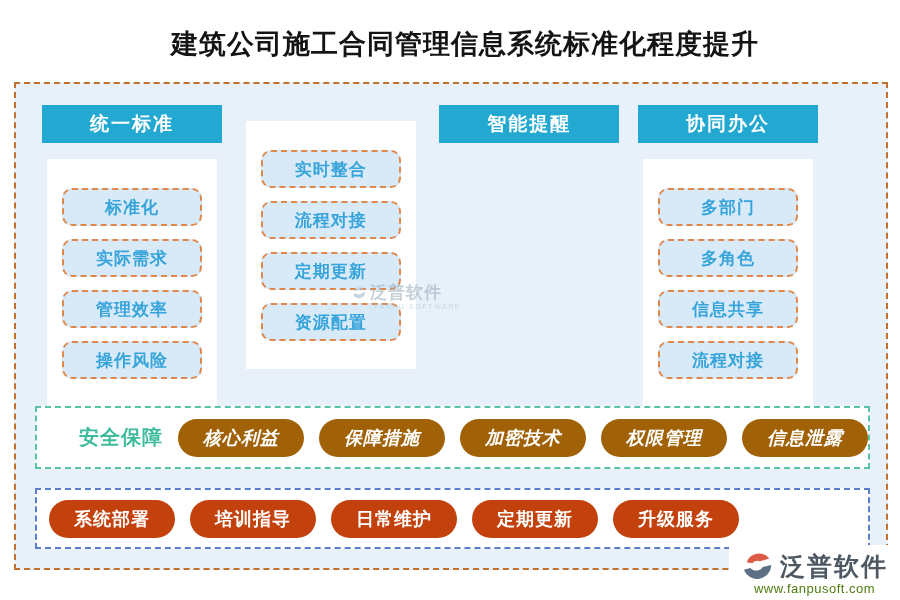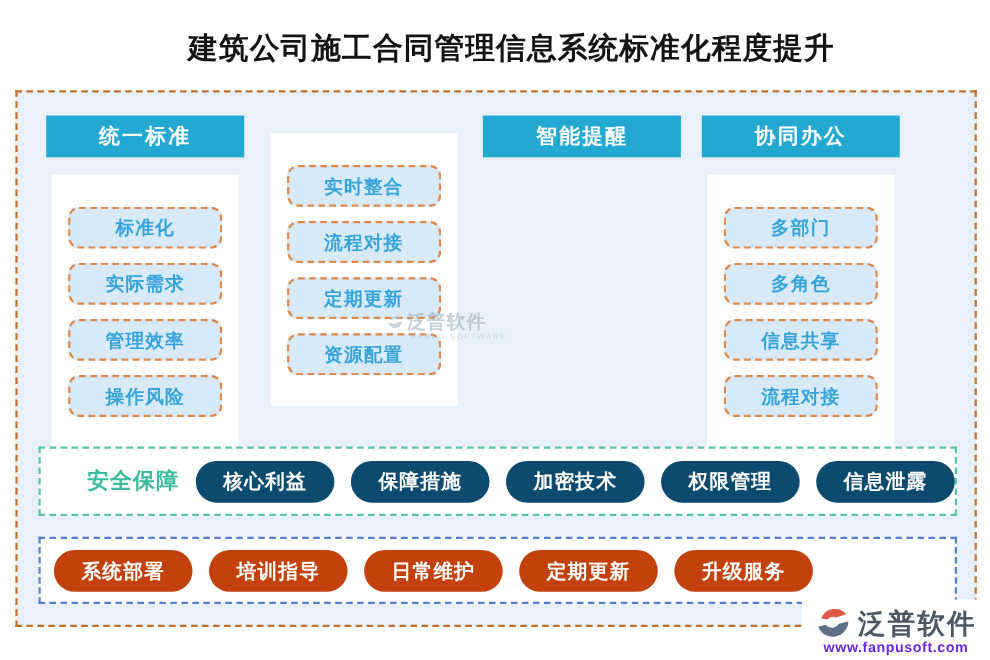--- a/index.html
+++ b/index.html
@@ -48,40 +48,40 @@
     margin-left:42px;width:88px;font-size:20px;font-weight:bold;letter-spacing:1px;
   }
   .band-green .band-label{color:#3cbc9c;}
   .band-blue .band-label{color:#4a73c9;}
   .pills{display:flex;gap:15px;margin-left:12px;}
   .pill{
     width:126px;height:38px;border-radius:19px;color:#ffffff;
     font-size:18px;font-weight:bold;letter-spacing:1px;
     display:flex;align-items:center;justify-content:center;
   }
-  .band-green .pill{background:#0c4a6e;}
+  .band-green .pill{background:#a16207;font-style:italic;}
   .band-blue .pill{background:#c2410c;}
   .watermark{
     position:absolute;left:352px;top:281px;z-index:5;opacity:.55;
     pointer-events:none;
   }
   .watermark-main{display:flex;align-items:center;gap:3px;
     color:#97a9b6;font-size:17px;font-weight:bold;letter-spacing:1px;}
   .watermark-sub{font-size:7px;color:#a9c3d6;letter-spacing:1.6px;margin:-1px 0 0 22px;}
   .footer-logo{
     position:absolute;right:2px;bottom:0;z-index:10;background:#ffffff;
     padding:4px 10px 4px 12px;
   }
   .footer-row{display:flex;align-items:center;gap:5px;}
   .footer-brand{
     font-family:"Liberation Serif","DejaVu Serif",serif;
     font-size:25px;font-weight:bold;color:#4e5863;letter-spacing:2px;
   }
   .footer-url{
-    font-size:13px;font-weight:bold;color:#6d28d9;
+    font-size:13px;font-weight:normal;color:#4d7c0f;
     text-align:center;margin-top:-2px;letter-spacing:.5px;
   }
 </style>
 </head>
 <body>
 
 <div class="page-title">建筑公司施工合同管理信息系统标准化程度提升</div>
 
 <div class="main-frame">
 

